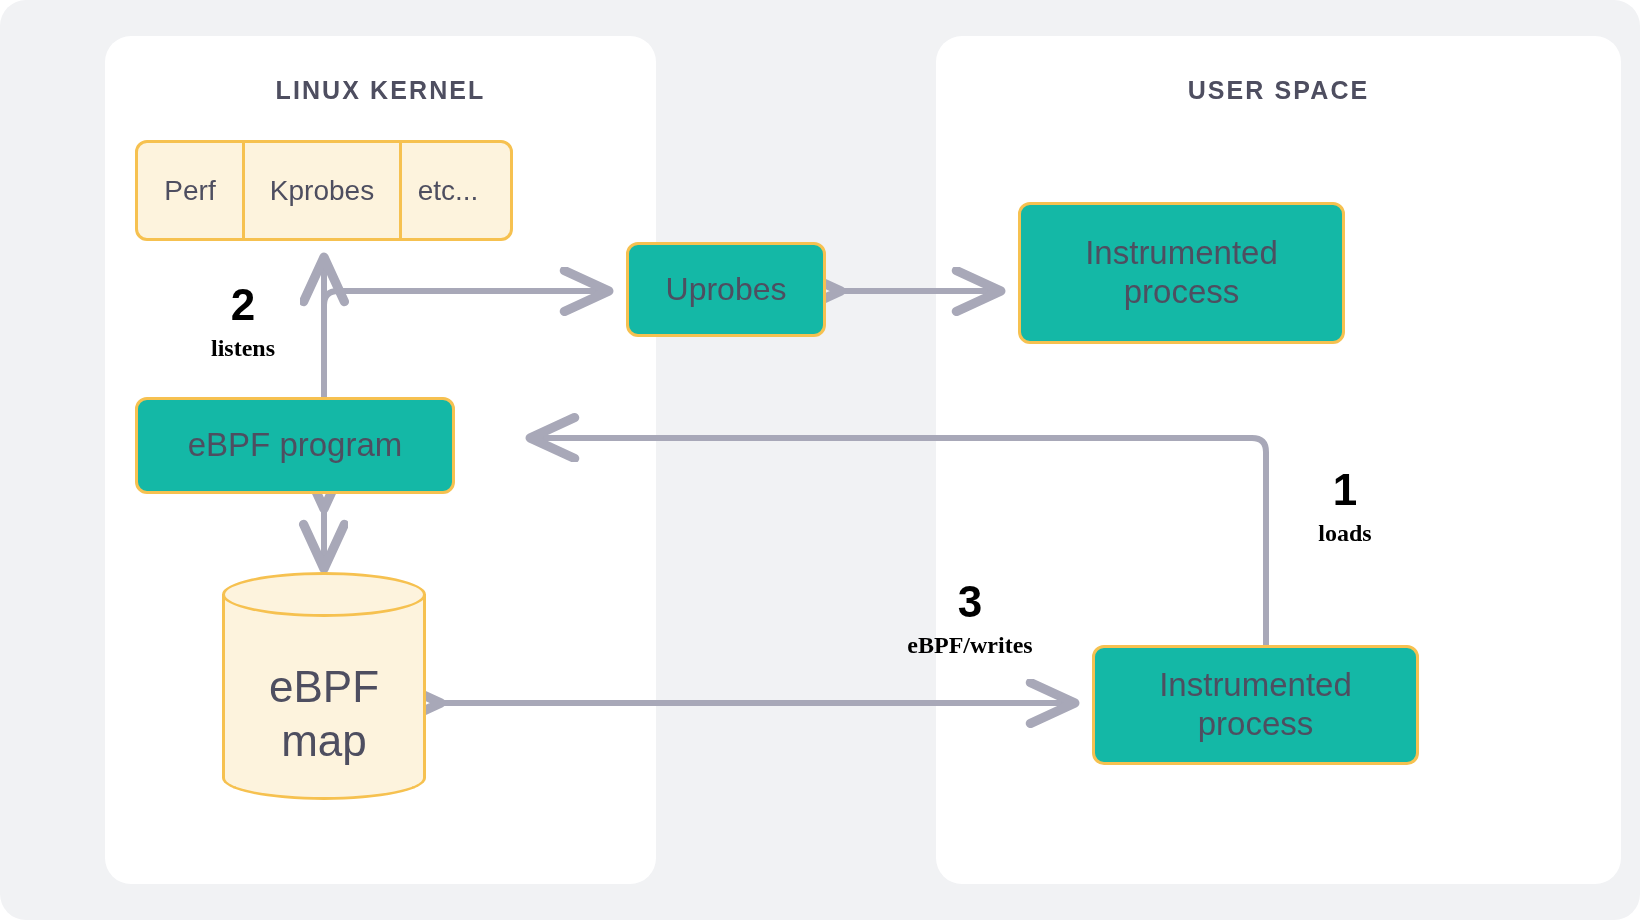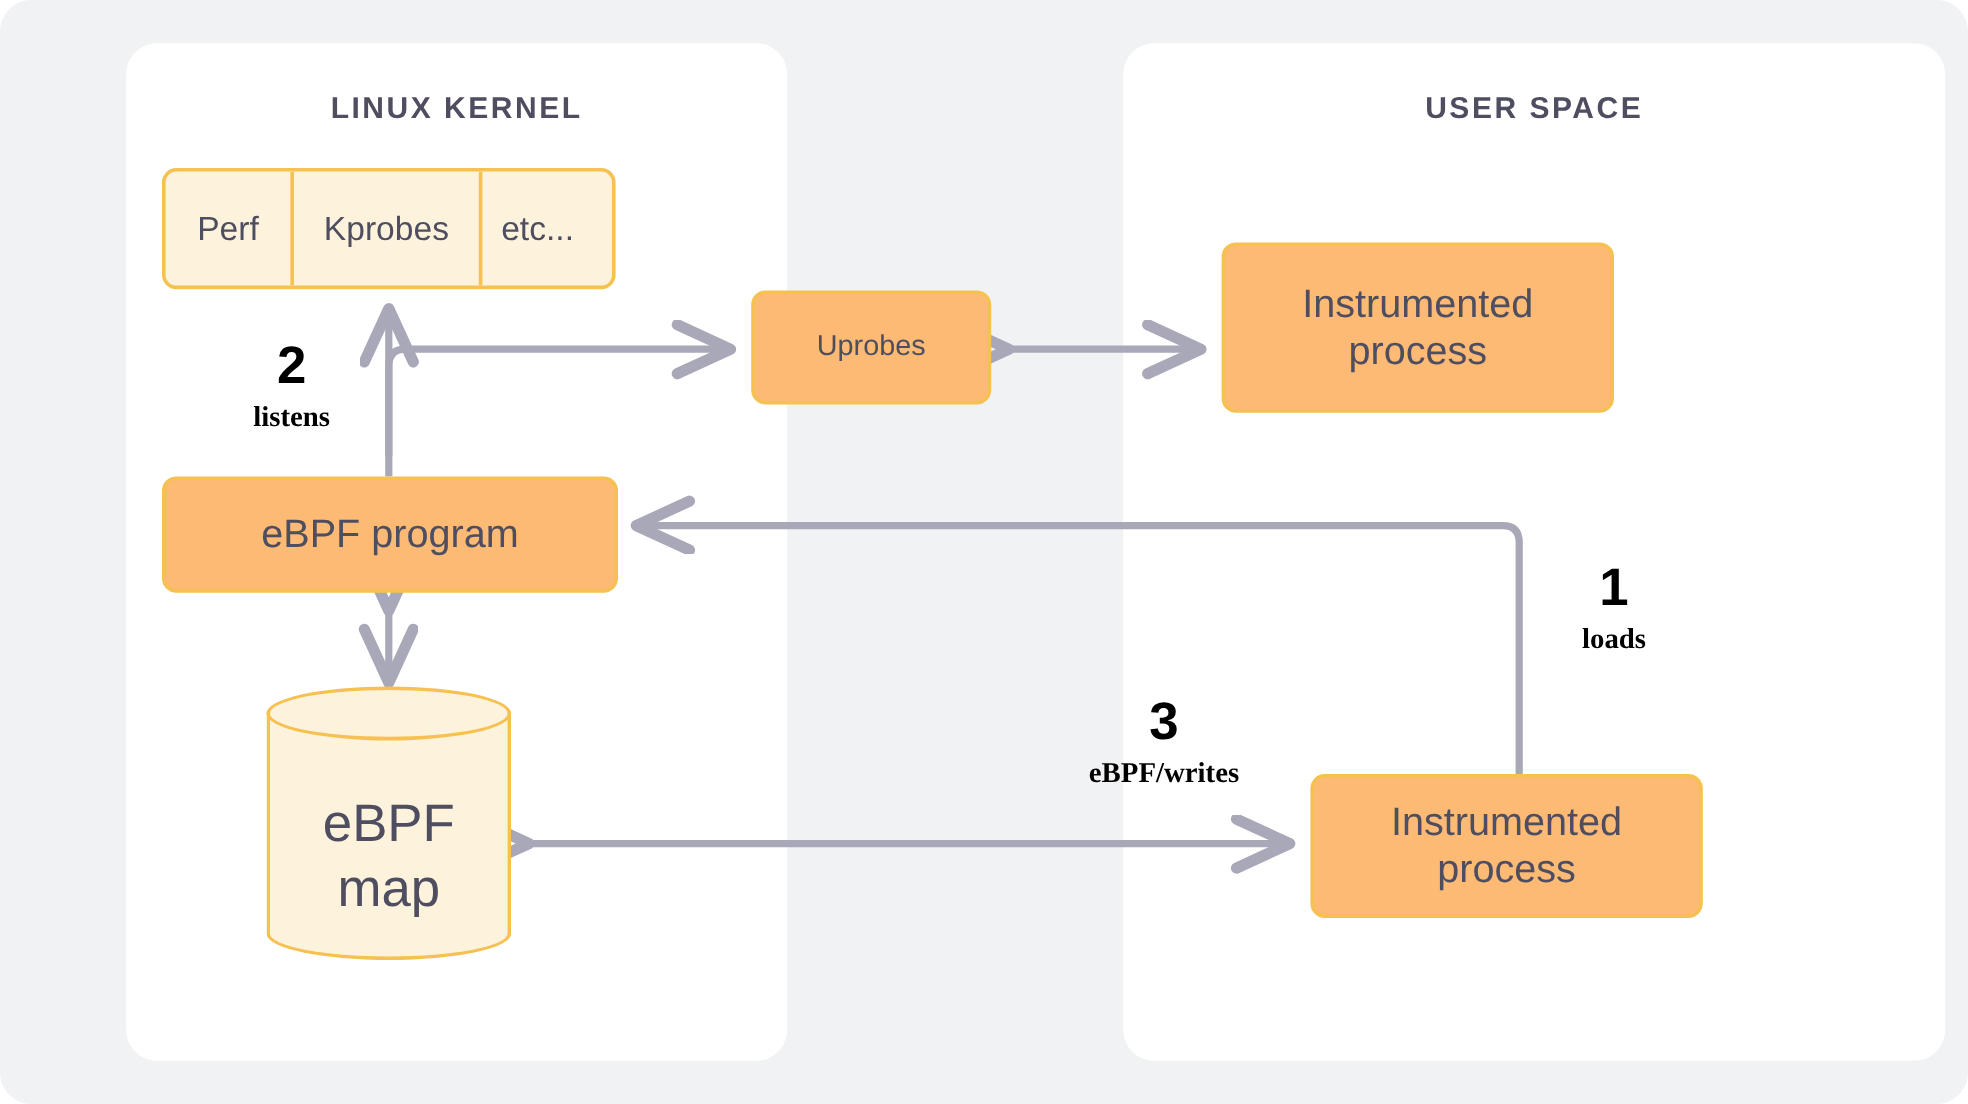--- a/index.html
+++ b/index.html
@@ -33,21 +33,21 @@
     text-align: center;
     font-size: 25px;
     font-weight: bold;
     letter-spacing: 2.1px;
     color: #4e4e60;
   }
 
   
   .node {
     position: absolute;
-    background: #fdba74;
+    background: #14b8a6;
     border: 3px solid #f6c150;
     border-radius: 12px;
     box-sizing: border-box;
     display: flex;
     align-items: center;
     justify-content: center;
     text-align: center;
     color: #4e4e60;
     line-height: 1.18;
   }
@@ -70,26 +70,26 @@
     justify-content: center;
     color: #4e4e60;
     font-size: 28px;
     box-sizing: border-box;
   }
   #probes-strip .cell.c0 { width: 157px; border-right: 3px solid #f6c150; }
   #probes-strip .cell.c1 { width: 107px; border-right: 3px solid #f6c150; }
   #probes-strip .cell.c2 { width: 92px; }
 
   #node-ebpf-program {
-    left: 135px; top: 397px; width: 380px; height: 97px;
+    left: 135px; top: 397px; width: 320px; height: 97px;
     font-size: 33px;
   }
   #node-uprobes {
     left: 626px; top: 242px; width: 200px; height: 95px;
-    font-size: 24px;
+    font-size: 32px;
   }
   #node-proc-top {
     left: 1018px; top: 202px; width: 327px; height: 142px;
     font-size: 33px;
   }
   #node-proc-bottom {
     left: 1092px; top: 645px; width: 327px; height: 120px;
     font-size: 33px;
   }
 

